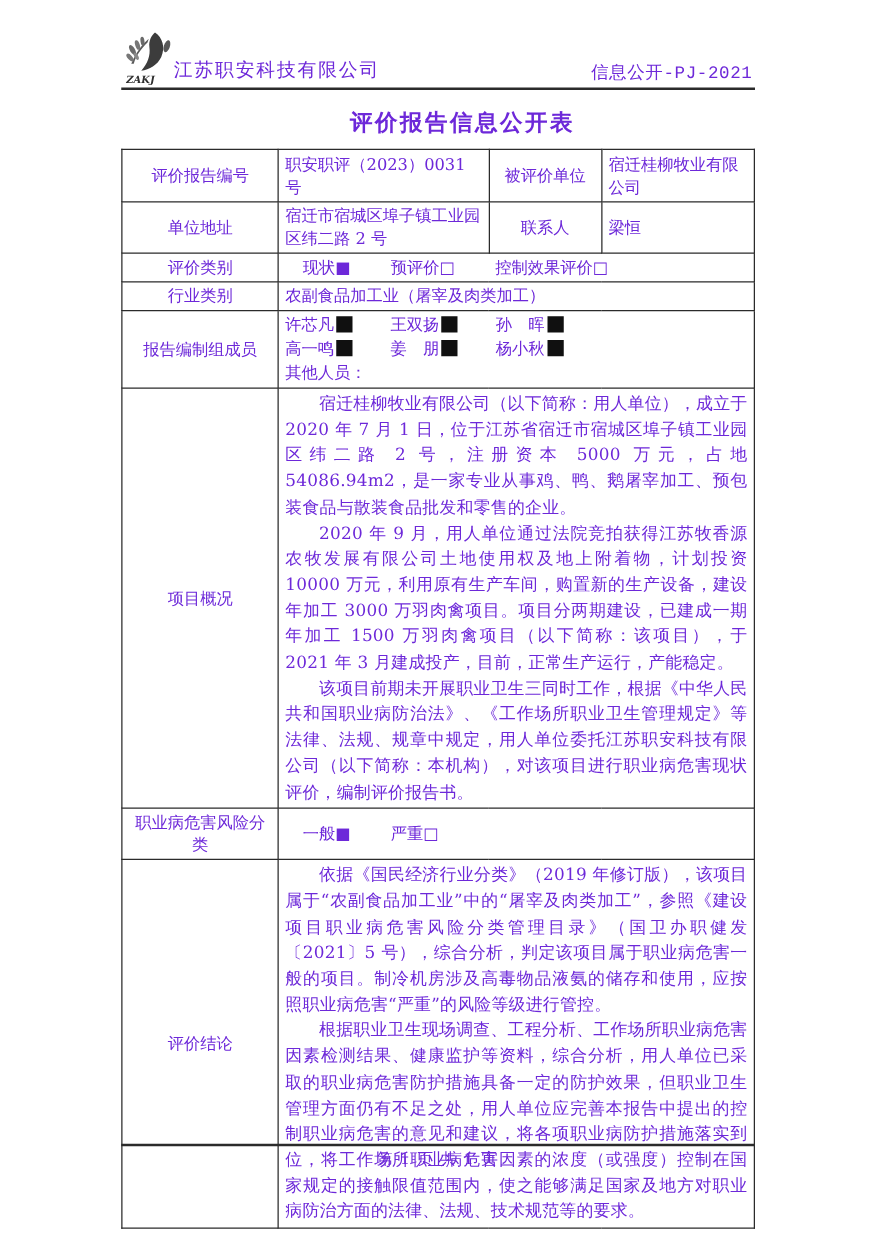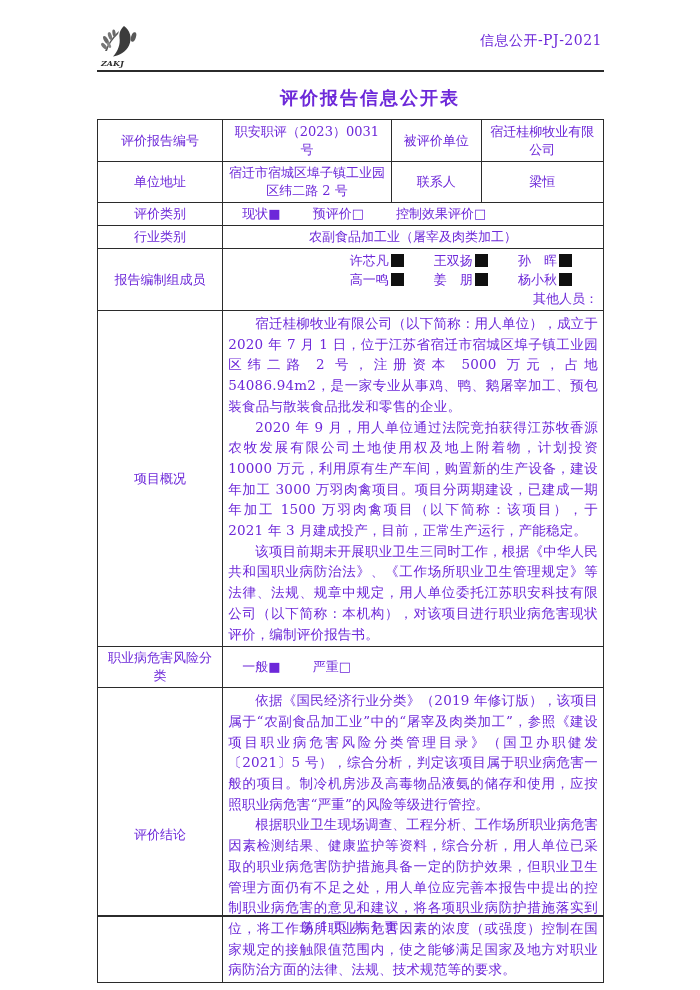--- a/index.html
+++ b/index.html
@@ -4,36 +4,36 @@
 <style>
   html,body{margin:0;padding:0;background:#ffffff;}
   .page{
     position:relative;width:700px;height:990px;background:#ffffff;
     font-family:"DejaVu Serif","Liberation Serif",serif;color:#6d28d9;overflow:hidden;
   }
   
   .header{position:absolute;left:97px;top:26px;width:507px;height:44px;border-bottom:2px solid #2b2b2b;}
   .logo{position:absolute;left:1px;top:-2px;width:42px;height:46px;}
   .company{position:absolute;left:42px;top:21px;font-size:15px;letter-spacing:1.5px;white-space:nowrap;}
-  .doc-code{position:absolute;right:2px;top:6px;font-size:14px;letter-spacing:0.5px;white-space:nowrap;}
+  .doc-code{position:absolute;right:2px;top:23px;font-size:14px;letter-spacing:0.5px;white-space:nowrap;font-family:Liberation Mono, monospace;}
   
   .title{position:absolute;left:0;top:86px;width:700px;text-align:center;
     font-size:18px;font-weight:bold;letter-spacing:2px;padding-left:20px;}
   
   .main-table{position:absolute;left:97px;top:119px;width:507px;border-collapse:collapse;
     font-size:13px;table-layout:fixed;}
   .main-table td{border:1px solid #2b2b2b;padding:2px 5px;vertical-align:middle;overflow:hidden;}
   .lbl{text-align:center;padding:2px 1px;}
-  .ctr{text-align:center;}
+  .ctr{}
   .opts{text-align:left;white-space:nowrap;}
   .opts span{margin:0 14px;}
   .para-cell{padding:3px 8px 4px 8px;vertical-align:top;}
   .para-cell p{margin:0;text-indent:2em;text-align:justify;
     font-size:13.5px;line-height:20.7px;letter-spacing:0.2px;}
-  .members-cell{padding:2px 8px;line-height:19px;text-align:right;}
+  .members-cell{padding:2px 8px;line-height:19px;}
   .member{margin-right:26px;white-space:nowrap;}
   .seal{display:inline-block;width:13px;height:13px;background:#101010;
     vertical-align:-2px;margin-left:2px;}
   
   .footer-rule{position:absolute;left:97px;top:915px;width:507px;border-top:2px solid #2b2b2b;}
   .footer-text{position:absolute;left:0;top:919px;width:700px;text-align:center;
     font-size:12.5px;letter-spacing:1px;}
 </style>
 </head>
 <body>
@@ -47,20 +47,21 @@
         <ellipse cx="8" cy="16" rx="2" ry="4.5" transform="rotate(-30 8 16)" fill="#6a6a6a"></ellipse>
         <ellipse cx="12" cy="12" rx="1.8" ry="4" transform="rotate(-18 12 12)" fill="#777"></ellipse>
         <ellipse cx="16" cy="9" rx="1.6" ry="3.6" transform="rotate(-8 16 9)" fill="#6a6a6a"></ellipse>
         <ellipse cx="6" cy="22" rx="1.8" ry="3.8" transform="rotate(-42 6 22)" fill="#777"></ellipse>
         <ellipse cx="11" cy="21" rx="1.5" ry="3.2" transform="rotate(-30 11 21)" fill="#888"></ellipse>
       </g>
       <path d="M26 2 C32 6 34.5 14 31 21.5 C28 28 21.5 31.5 15 32.5 C20 27 22.5 20.5 21.5 13.5 C21 8.5 23 4.5 26 2 Z" fill="#3c3c3c"></path>
       <ellipse cx="35.5" cy="13" rx="2.4" ry="5" transform="rotate(18 35.5 13)" fill="#585858"></ellipse>
       <text x="3" y="42" font-size="8" font-style="italic" font-weight="bold" fill="#2e2e2e" font-family="DejaVu Serif, Liberation Serif, serif">ZAKJ</text>
     </svg>
+    <span class="company">江苏职安科技有限公司</span>
     <span class="doc-code">信息公开-PJ-2021</span>
   </div>
 
   <div class="title">评价报告信息公开表</div>
 
   <table class="main-table">
     <colgroup>
         <col style="width:125px">
         <col style="width:168px">
         <col style="width:90px">

